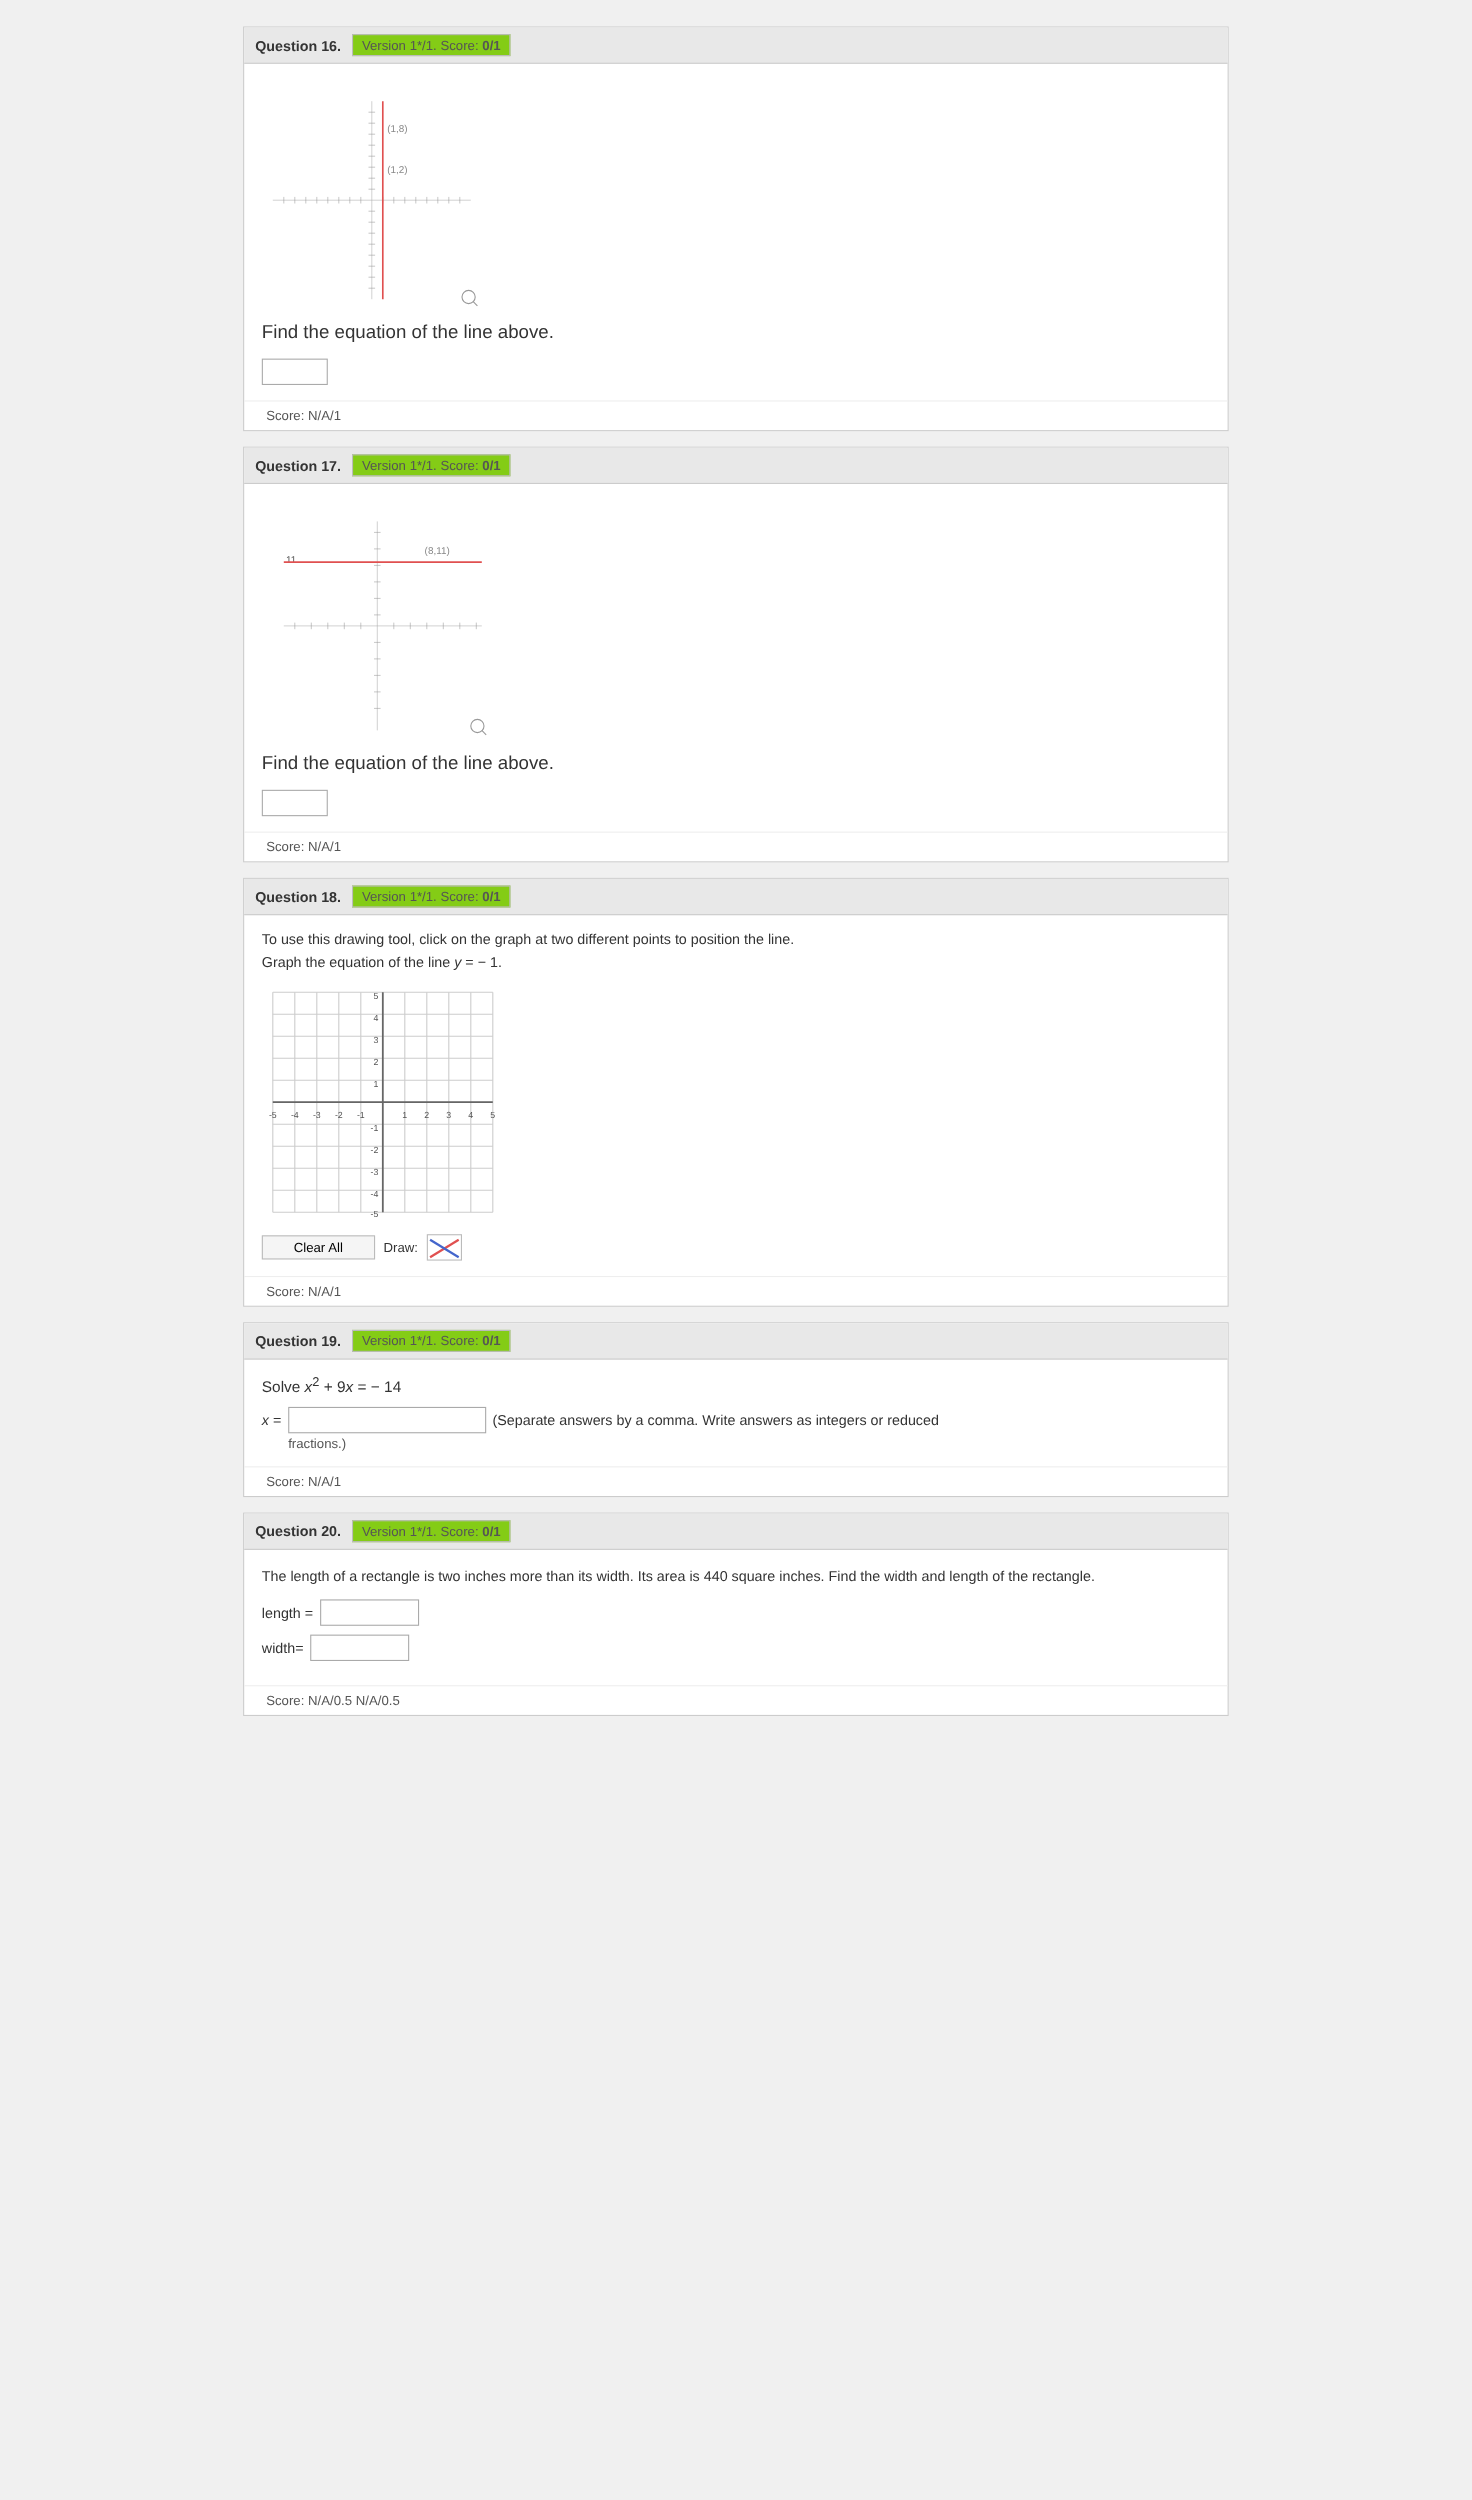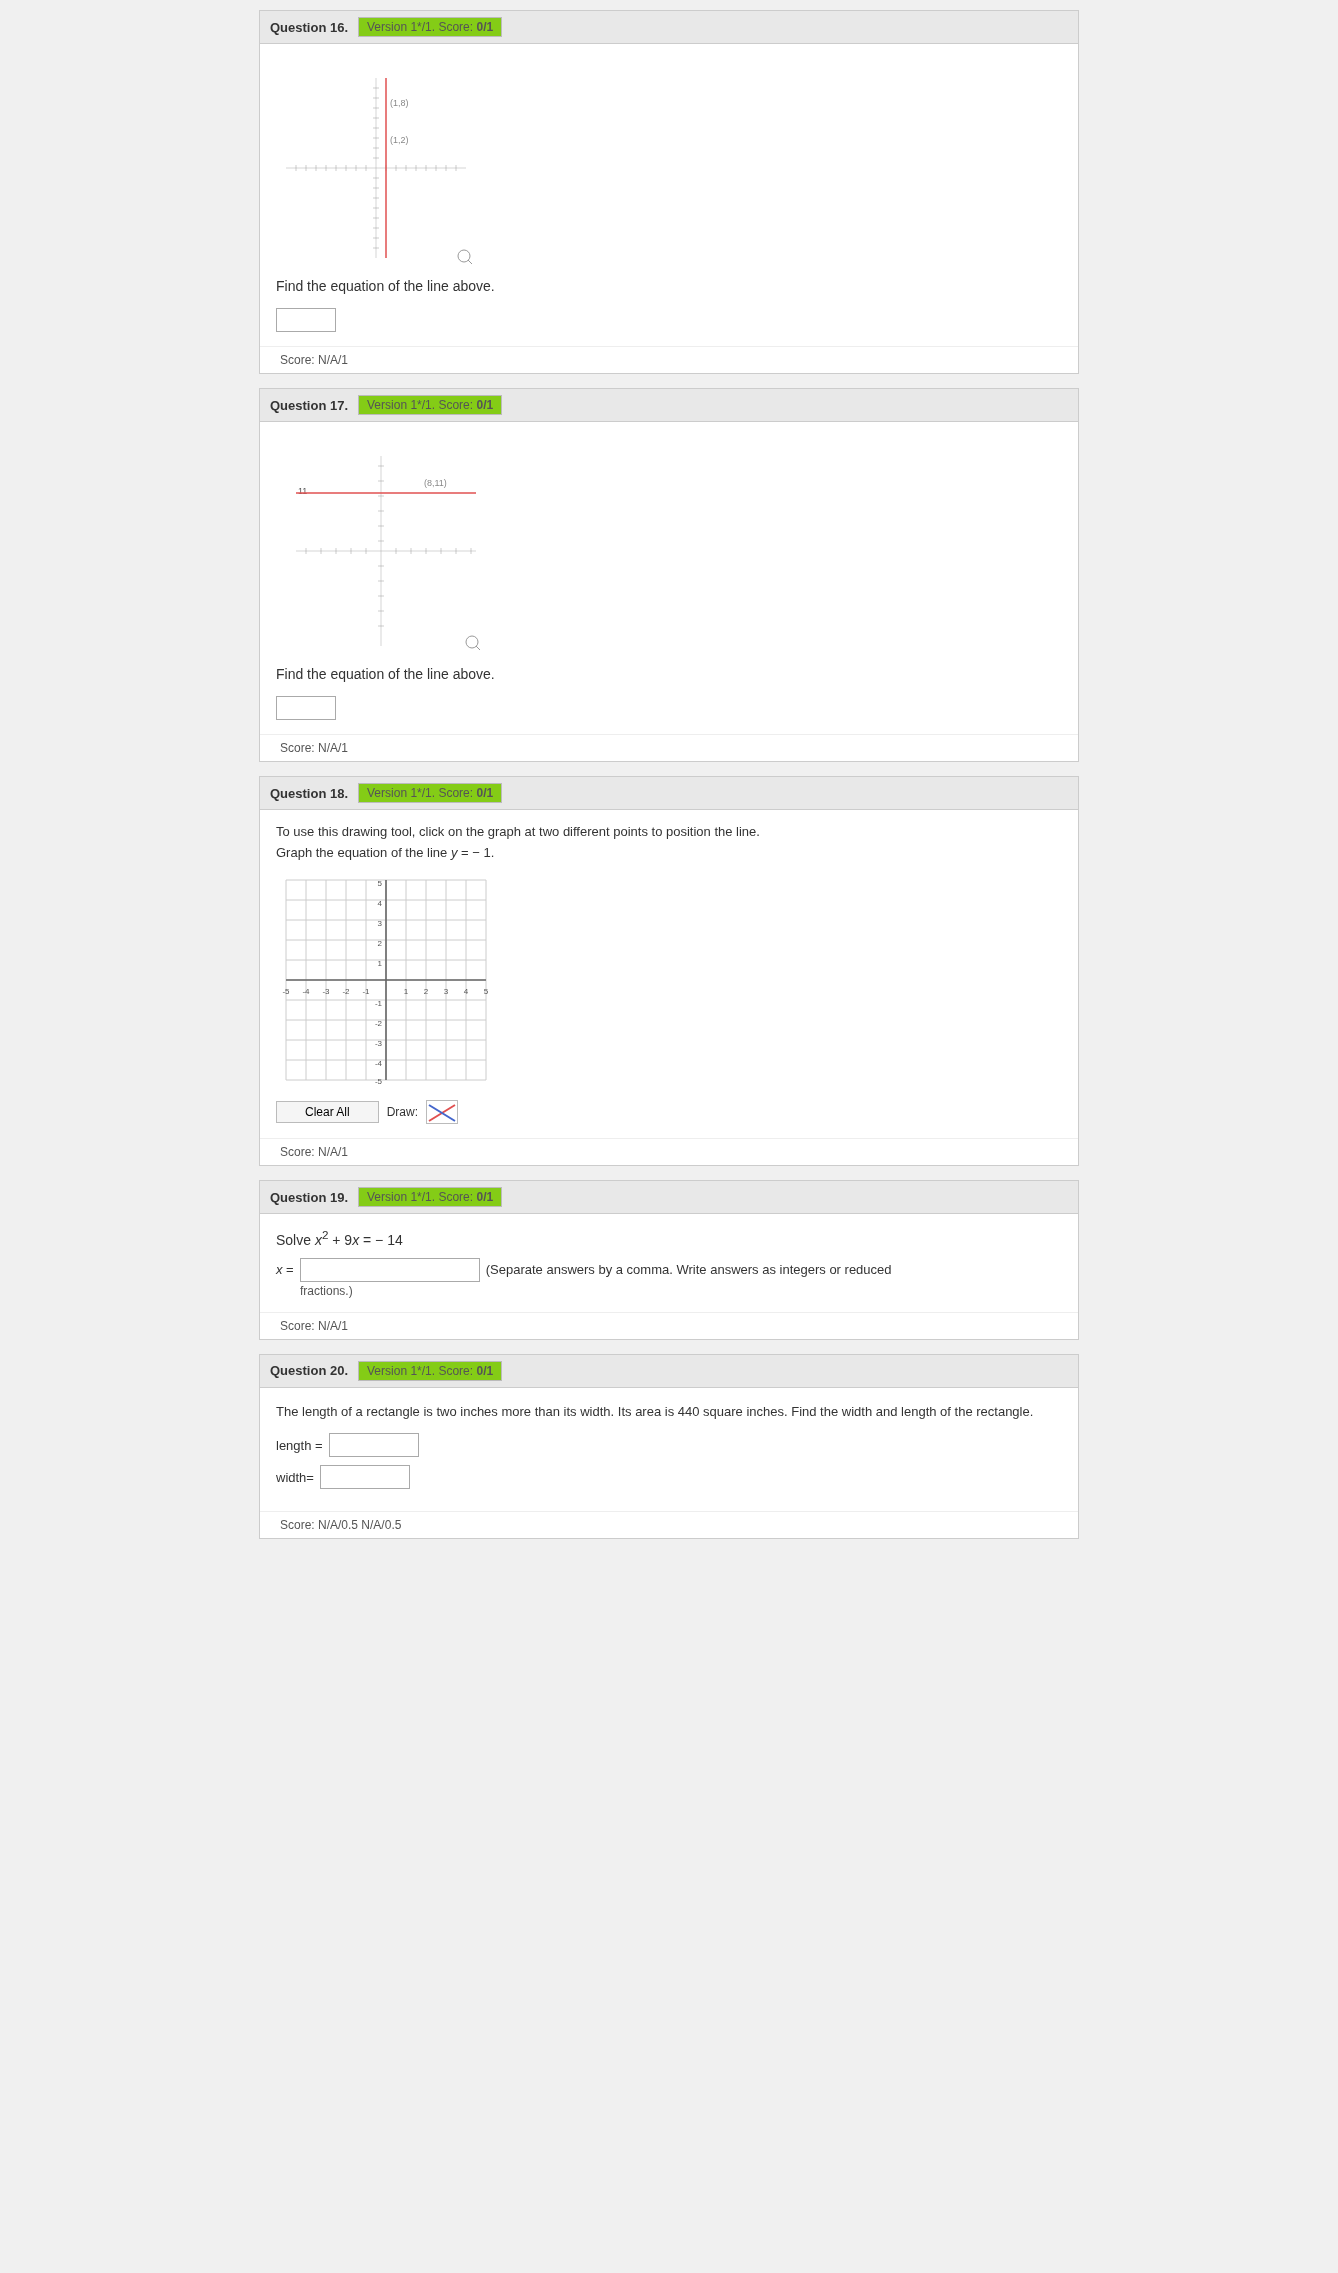--- a/index.html
+++ b/index.html
@@ -4,22 +4,22 @@
   <style>
     * { box-sizing: border-box; margin: 0; padding: 0; }
     body {
       font-family: Arial, sans-serif;
       font-size: 13px;
       background: #f0f0f0;
       color: #333;
       width: 1338px;
     }
     .page-wrapper {
-      width: 820px;
-      margin: 0 auto;
+      width: 896px;
+      margin: 14px auto;
       padding: 10px 0;
     }
     .question-block {
       background: #fff;
       border: 1px solid #ccc;
       margin-bottom: 14px;
     }
     .question-header {
       background: #e8e8e8;
       border-bottom: 1px solid #ccc;
@@ -67,21 +67,21 @@
       font-size: 13px;
     }
     .answer-input-wide {
       width: 180px;
       height: 24px;
       border: 1px solid #aaa;
       padding: 2px 4px;
       font-size: 13px;
     }
     .find-equation-text {
-      font-size: 14px;
+      font-size: 17px;
       margin-bottom: 6px;
       margin-top: 6px;
     }
     .graph-interactive {
       position: relative;
       width: 220px;
       margin: 10px 0;
     }
     .graph-interactive svg {
       display: block;

